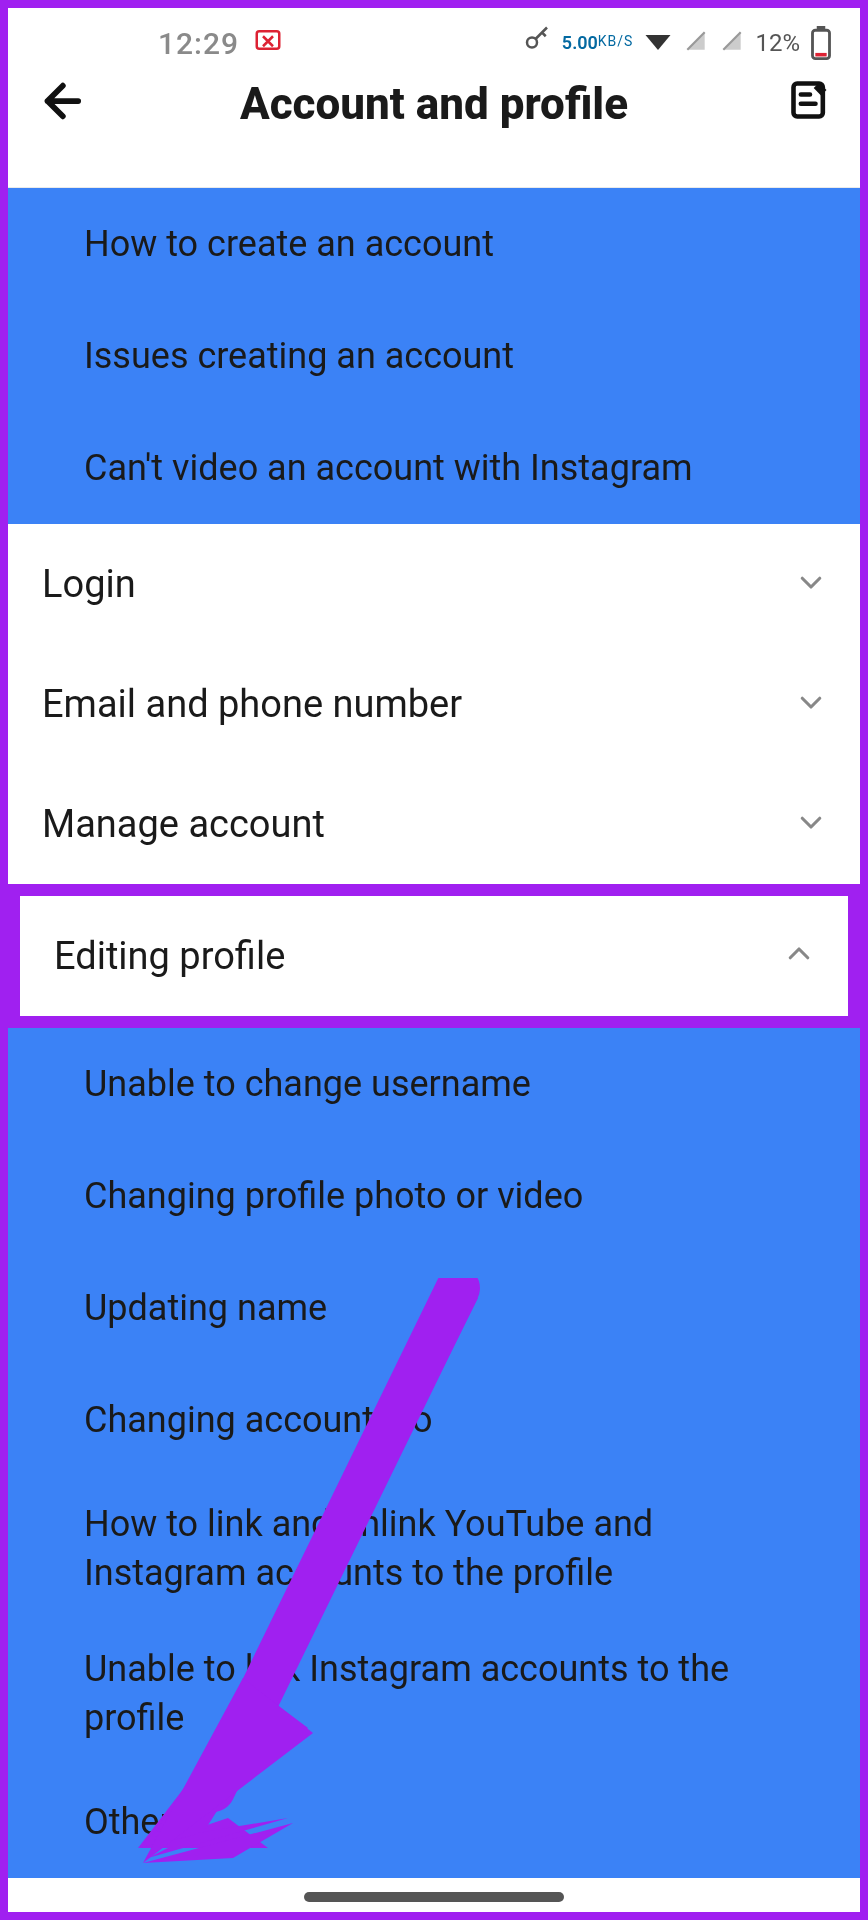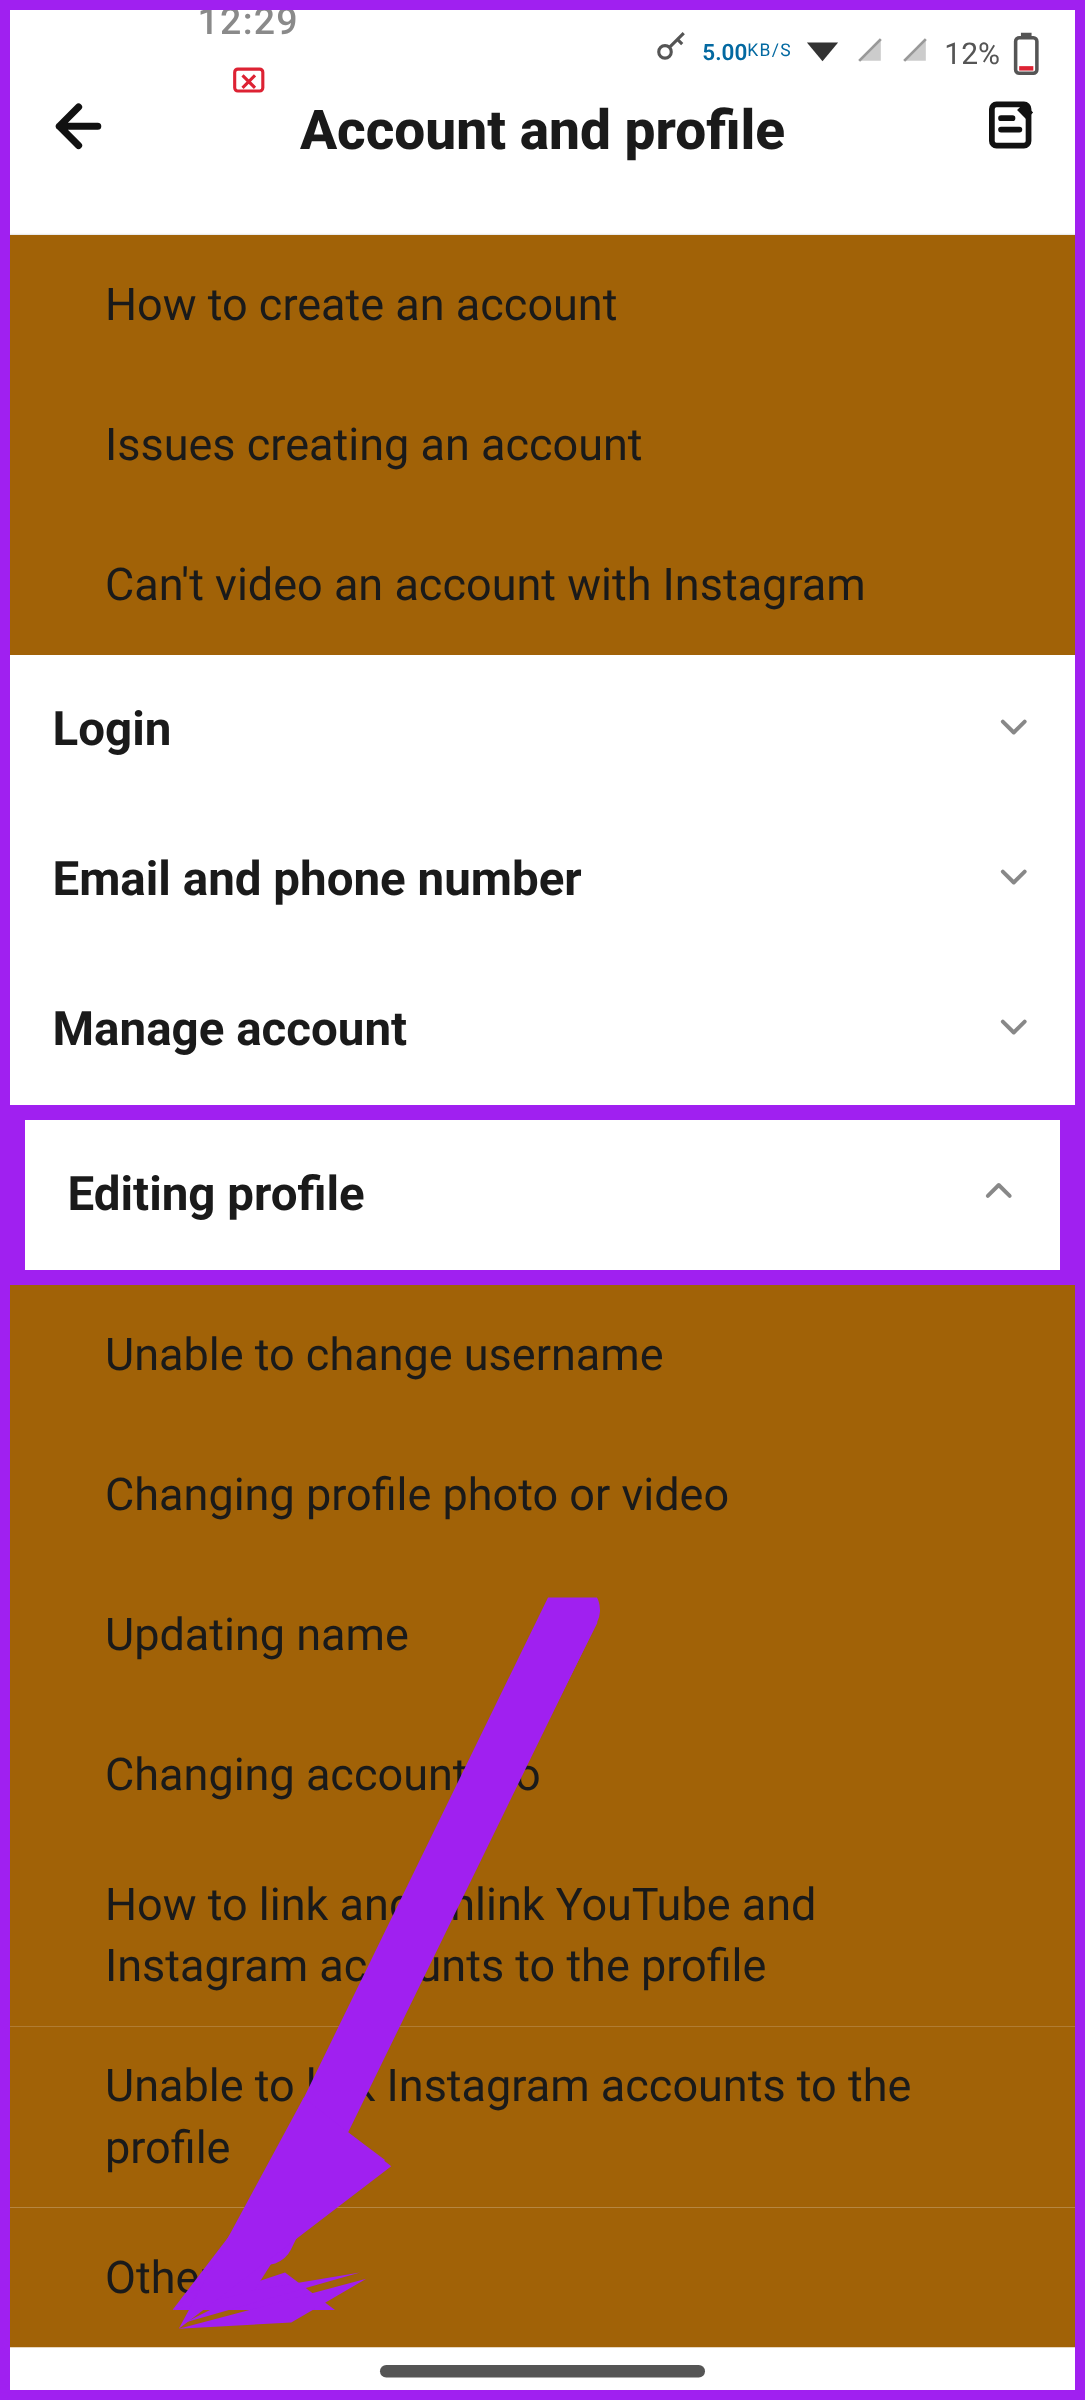--- a/index.html
+++ b/index.html
@@ -27,21 +27,21 @@
   
   .status-bar {
     height: 70px;
     display: flex;
     align-items: center;
     justify-content: space-between;
     padding: 0 28px 0 150px;
     color: #8a8a8a;
     font-size: 30px;
   }
-  .status-left { display: flex; align-items: center; gap: 14px; flex-direction: column; }
+  .status-left { display: flex; align-items: center; gap: 14px; }
   .status-right { display: flex; align-items: center; gap: 10px; }
   .status-time { color: #8a8a8a; font-weight: 500; letter-spacing: 1px; }
   .kbs { display:flex; flex-direction:row; line-height:1; font-size:18px; color:#0369a1; text-align:center;}
   .kbs .n{font-weight:600;}
   .kbs .u{font-size:14px; letter-spacing:1px;}
   
   .header {
     height: 110px;
     display: flex;
     align-items: flex-start;
@@ -66,30 +66,30 @@
     align-items: center;
     justify-content: space-between;
     padding: 0 34px;
     font-size: 36px;
     color: #1a1a1a;
   }
   .category {
     height: 120px;
     background: #ffffff;
     font-size: 38px;
-    font-weight: 700;
+    font-weight: 400;
     gap: 32px;
   }
   .subitem {
     min-height: 112px;
     padding-left: 76px;
     padding-right: 40px;
     padding-top: 24px;
     padding-bottom: 24px;
-    background: #a16207;
+    background: #3b82f6;
     line-height: 1.35;
   }
   .chevron { color:#666; }
   .highlighted-wrap {
     background: #a020f0;
     padding: 12px;
   }
   .highlighted-wrap .category {
     background: #ffffff;
   }

